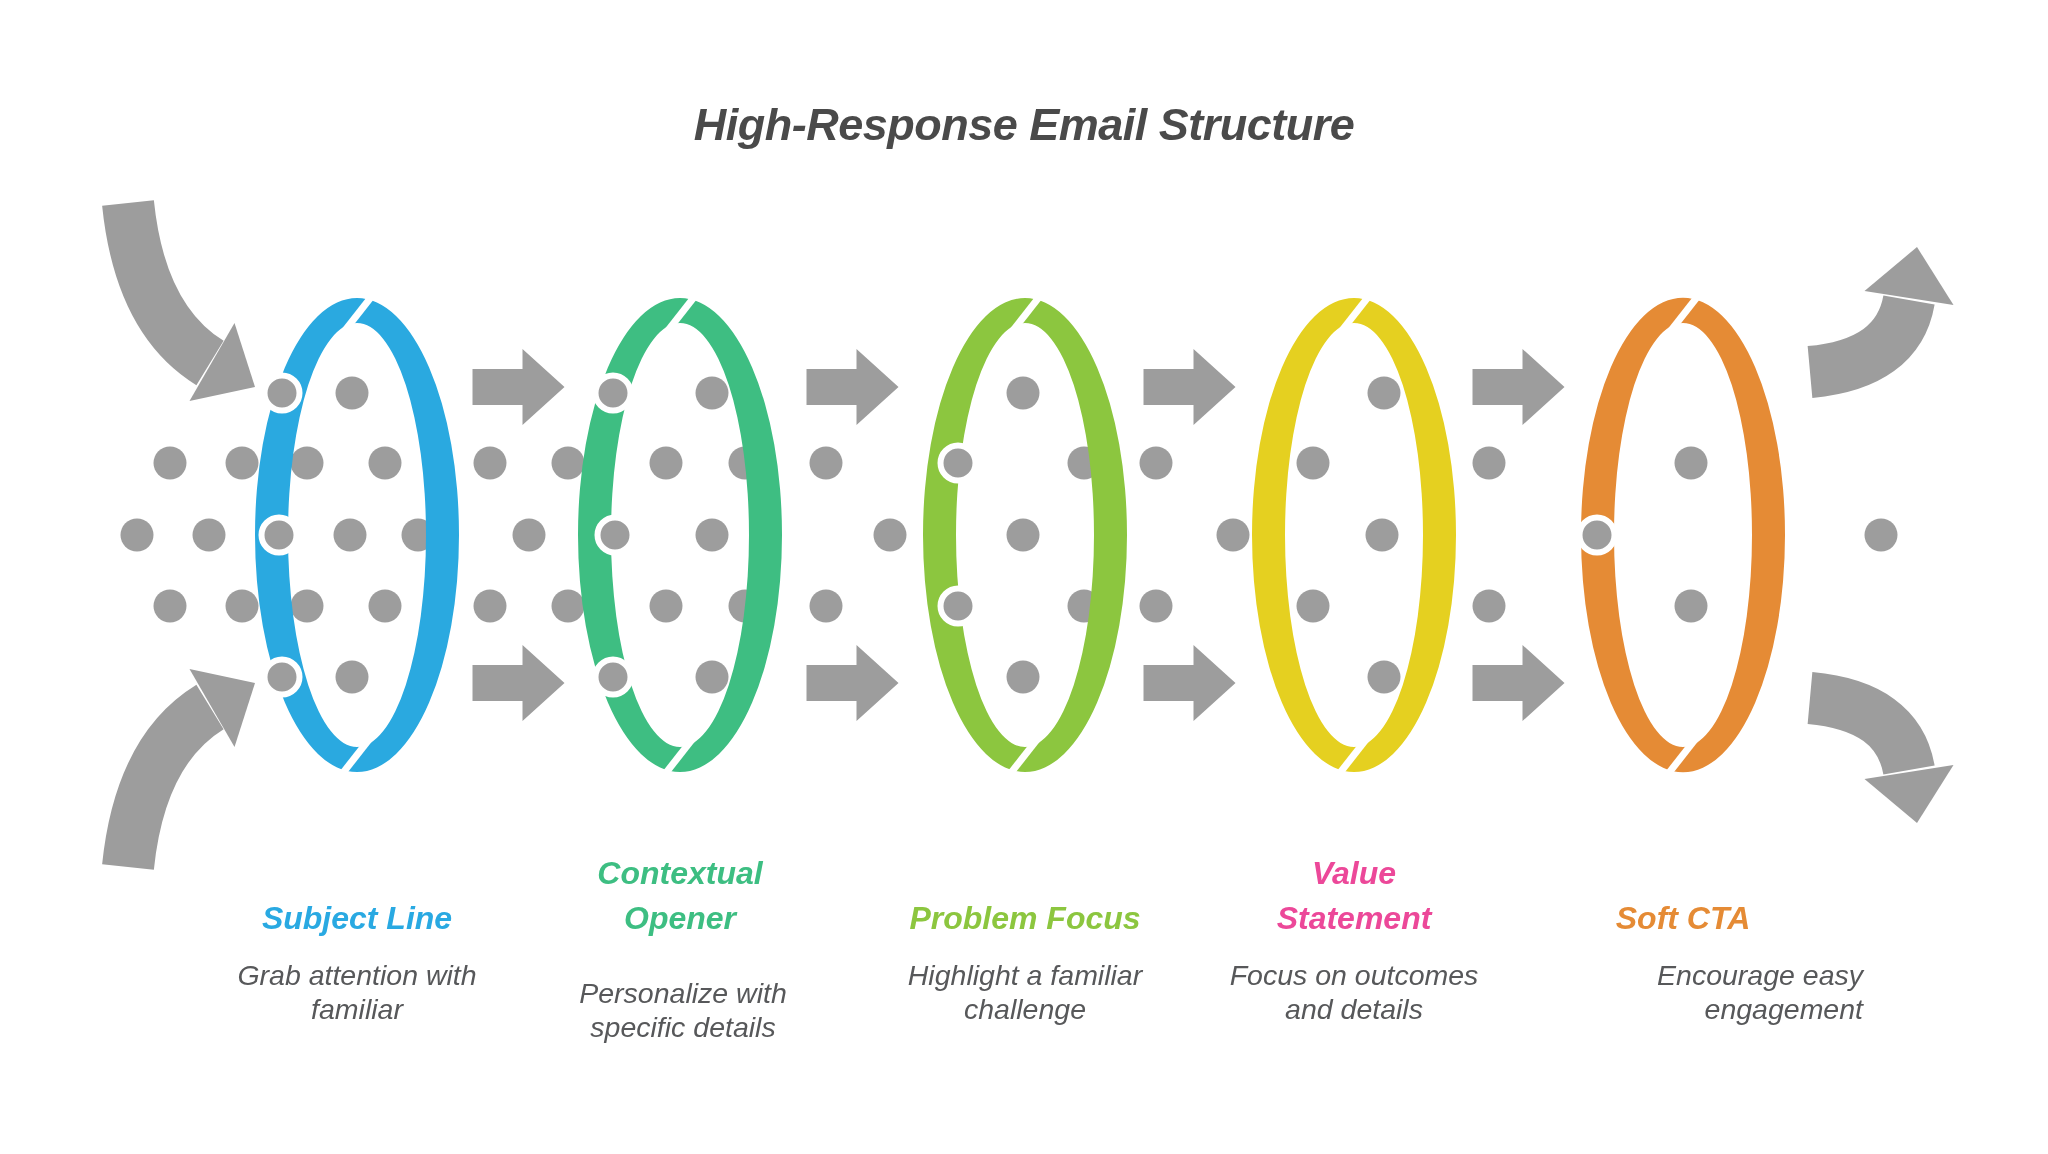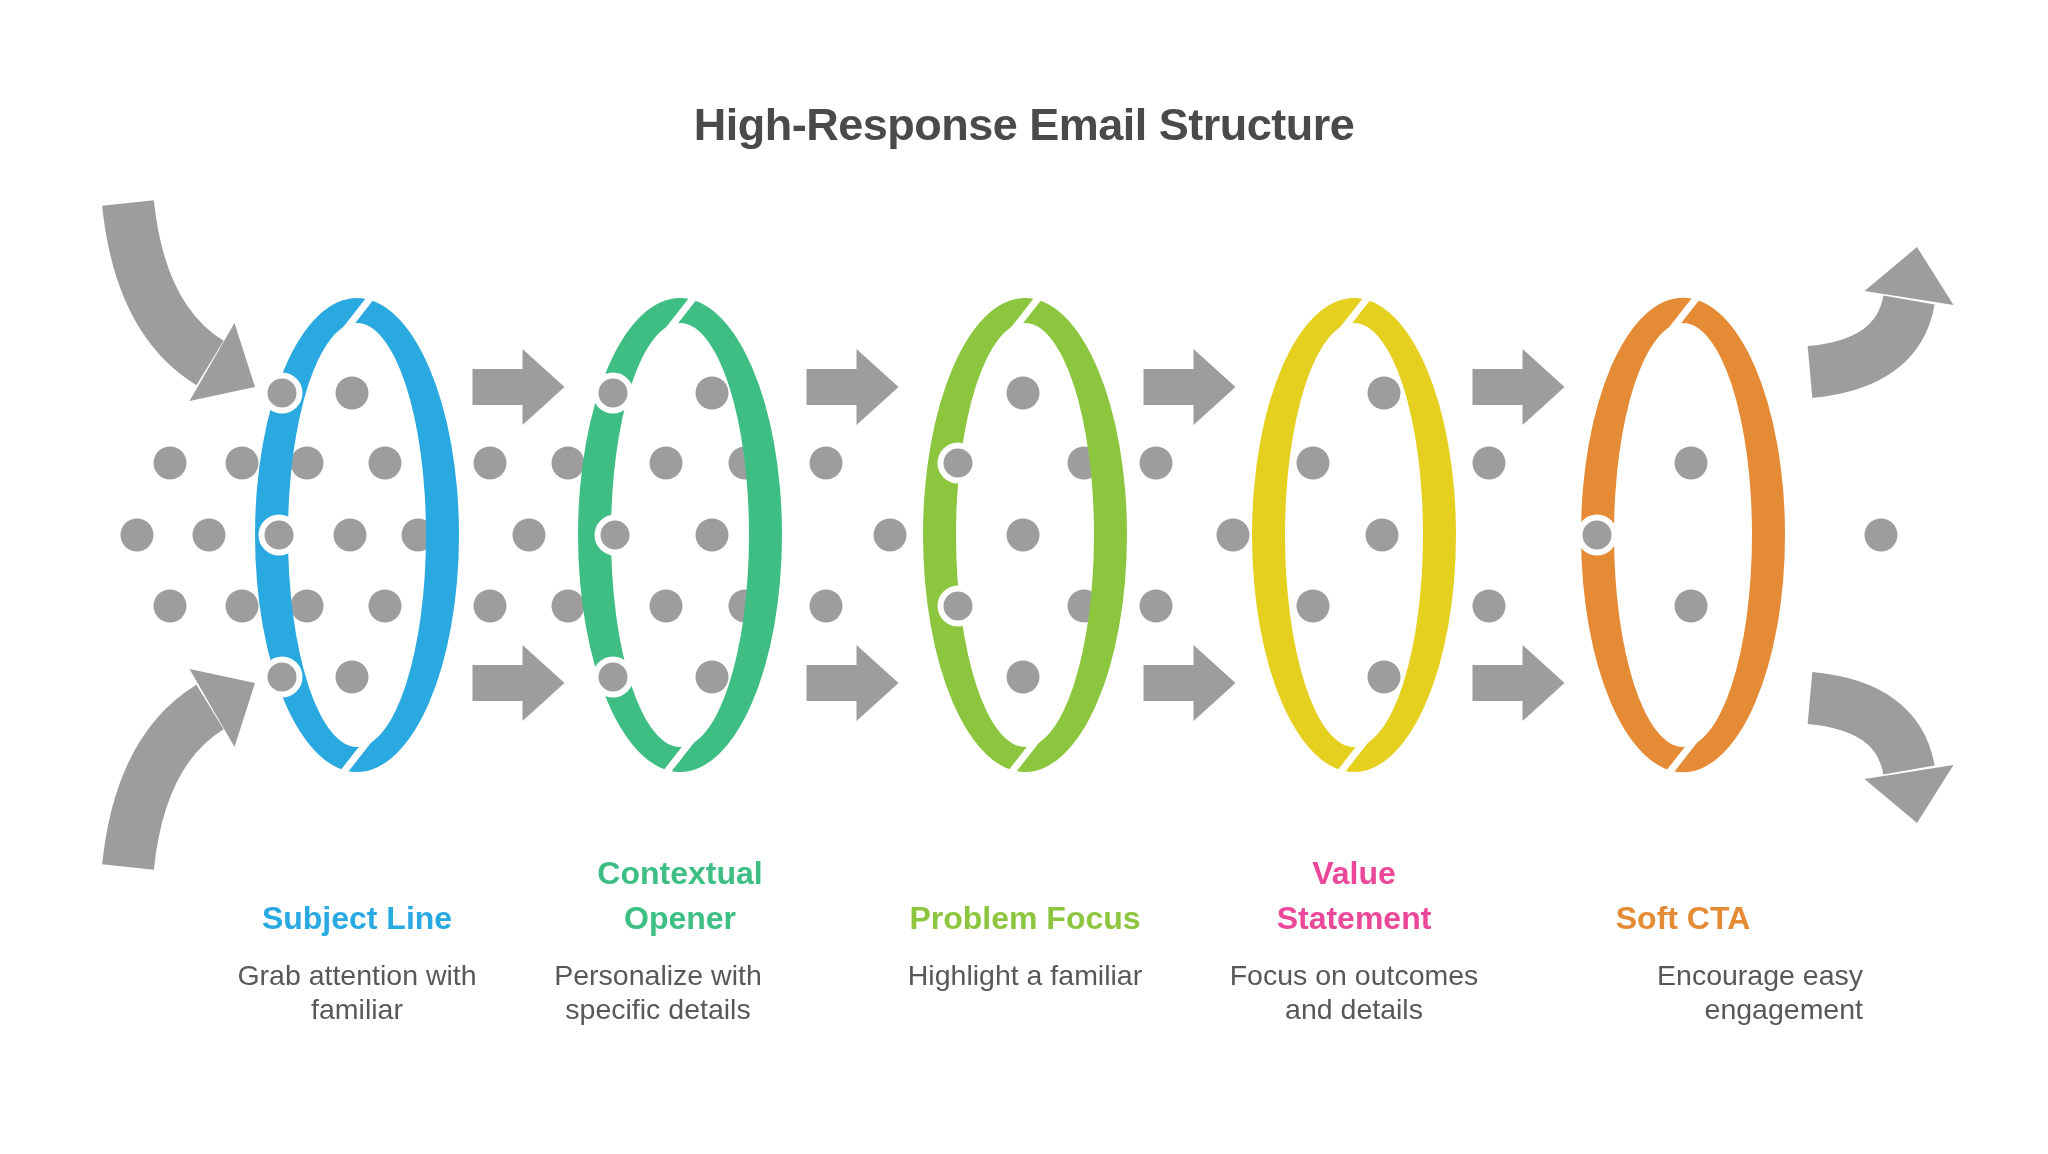--- a/index.html
+++ b/index.html
@@ -1,18 +1,18 @@
 <!DOCTYPE html>
 <html><head>
 <meta charset="utf-8">
 <style>
   html,body{margin:0;padding:0;background:#fff;}
   #app{
     position:relative;width:2048px;height:1154px;background:#fff;
-    font-family:"Liberation Sans",sans-serif;overflow:hidden;
+    font-family:"Liberation Sans",sans-serif;overflow:hidden;font-style:italic;
   }
   #page-title{
     position:absolute;left:0;right:0;top:100px;margin:0;
     text-align:center;font-size:45px;line-height:50px;font-weight:bold;
     letter-spacing:-0.5px;color:#4a4a4a;
   }
   #flow-svg{position:absolute;left:0;top:0;width:2048px;height:1154px;}
   .stage-heading{
     position:absolute;width:360px;bottom:213px;
     font-size:32px;line-height:45px;font-weight:bold;text-align:center;
@@ -158,33 +158,34 @@
       <div>Grab attention with</div>
       <div>familiar</div>
     </div>
   </div>
 
   <div class="stage">
     <div class="stage-heading" style="left: 500px; color: rgb(61, 190, 130);">
       <div>Contextual</div>
       <div>Opener</div>
     </div>
-    <div class="stage-desc" style="left: 478px;">
+    <div class="stage-desc" style="left: 503px; margin-top: 18px;">
       <div>Personalize with</div>
       <div>specific details</div>
     </div>
   </div>
 
   <div class="stage">
     <div class="stage-heading" style="left: 845px; color: rgb(140, 198, 63);">
       <div>Problem Focus</div>
       <div></div>
     </div>
     <div class="stage-desc" style="left: 845px;">
       <div>Highlight a familiar</div>
+      <div>challenge</div>
     </div>
   </div>
 
   <div class="stage">
     <div class="stage-heading" style="left: 1174px; color: #ec4899;">
       <div>Value</div>
       <div>Statement</div>
     </div>
     <div class="stage-desc" style="left: 1174px;">
       <div>Focus on outcomes</div>

